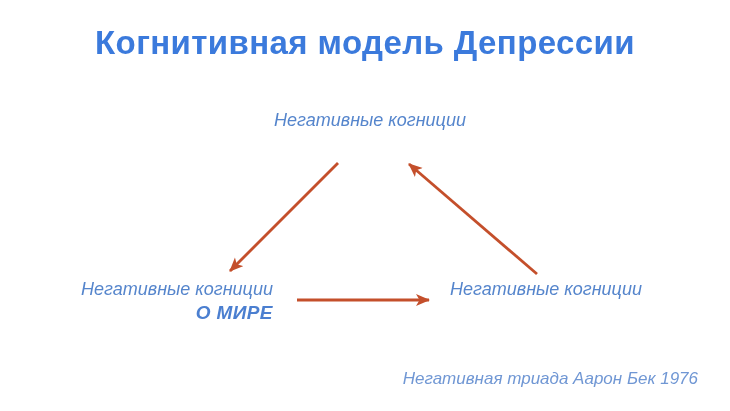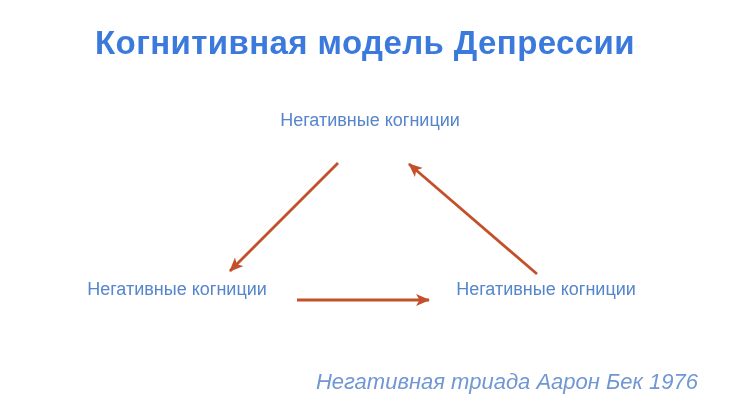--- a/index.html
+++ b/index.html
@@ -31,20 +31,21 @@
     font-size:33px;
     font-weight:700;
     letter-spacing:0.4px;
     color:var(--c-title);
   }
   .node{
     position:absolute;
     text-align:right;
     transform:translateX(-50%);
     white-space:nowrap;
+    font-style:italic;
   }
   .node-line1{
     font-size:18px;
     line-height:22px;
     color:var(--c-node-text);
   }
   .node-line2{
     font-size:19px;
     line-height:25px;
     font-weight:700;
@@ -65,21 +66,21 @@
     stroke-width:2.8;
     fill:none;
   }
   .arrow-head{
     fill:var(--c-arrow);
   }
   .caption{
     position:absolute;
     right:32px;
     top:369px;
-    font-size:22px;
+    font-size:17px;
     font-style:italic;
     color:var(--c-caption);
     white-space:nowrap;
   }
 </style>
 </head>
 <body>
 
 <div class="slide">
 
@@ -95,20 +96,21 @@
     <line class="arrow-line" x1="297" y1="300" x2="429" y2="300" marker-end="url(#ah)"></line>
     <line class="arrow-line" x1="537" y1="274" x2="409" y2="164" marker-end="url(#ah)"></line>
   </svg>
 
   <div class="node node-self">
     <div class="node-line1">Негативные когниции</div>
   </div>
 
   <div class="node node-world">
     <div class="node-line1">Негативные когниции</div>
+    <div class="node-line2">О МИРЕ</div>
   </div>
 
   <div class="node node-future">
     <div class="node-line1">Негативные когниции</div>
   </div>
 
   <div class="caption">Негативная триада Аарон Бек 1976</div>
 
 </div>
 

